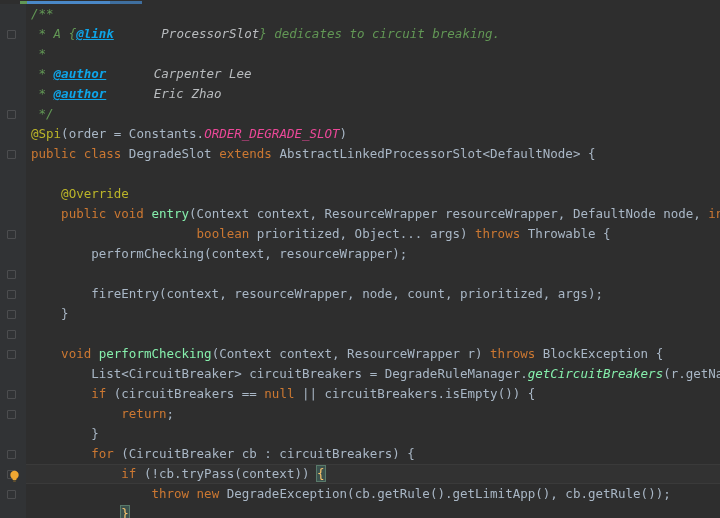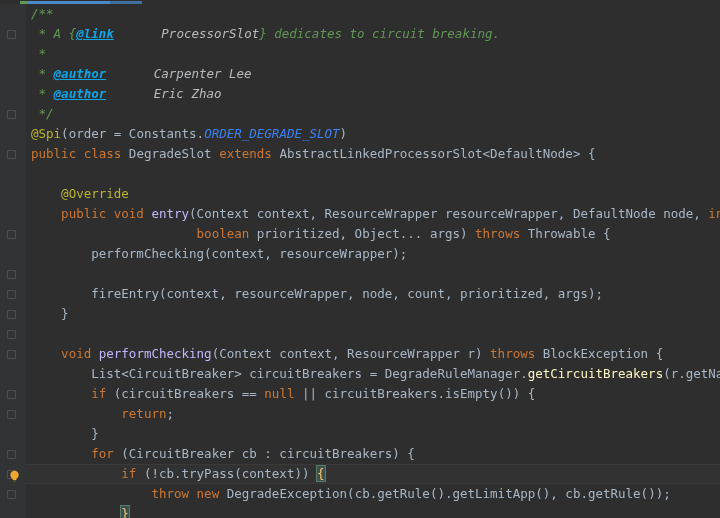--- a/index.html
+++ b/index.html
@@ -108,23 +108,23 @@
     padding-left: 5px;
     white-space: pre;
   }
 
   
   .kw      { color: #cc7832; }
   .doc     { color: #629755; font-style: italic; }   
   .doctag  { color: #0ea5e9; font-style: italic; text-decoration: underline; font-weight: bold; }
   .docref  { color: #b9bcbf; font-style: italic; margin-left: 40px; }
   .anno    { color: #bbb529; }           
-  .meth    { color: #c4b5fd; text-align: right; }           
-  .smeth   { color: #fef9c3; }   
-  .const   { color: #3b82f6; font-style: italic; text-align: center; }   
+  .meth    { color: #86efac; text-align: right; }           
+  .smeth   { color: #86efac; font-style: italic; }   
+  .const   { color: #ec4899; font-style: italic; text-align: center; }   
   .plain   { color: #a9b7c6; }           
   .brace-hl {
     color: #ffc66d;
     background: #3b514d;
     outline: 1px solid #5a7a6a;
   }
 </style>
 </head>
 <body>
 

